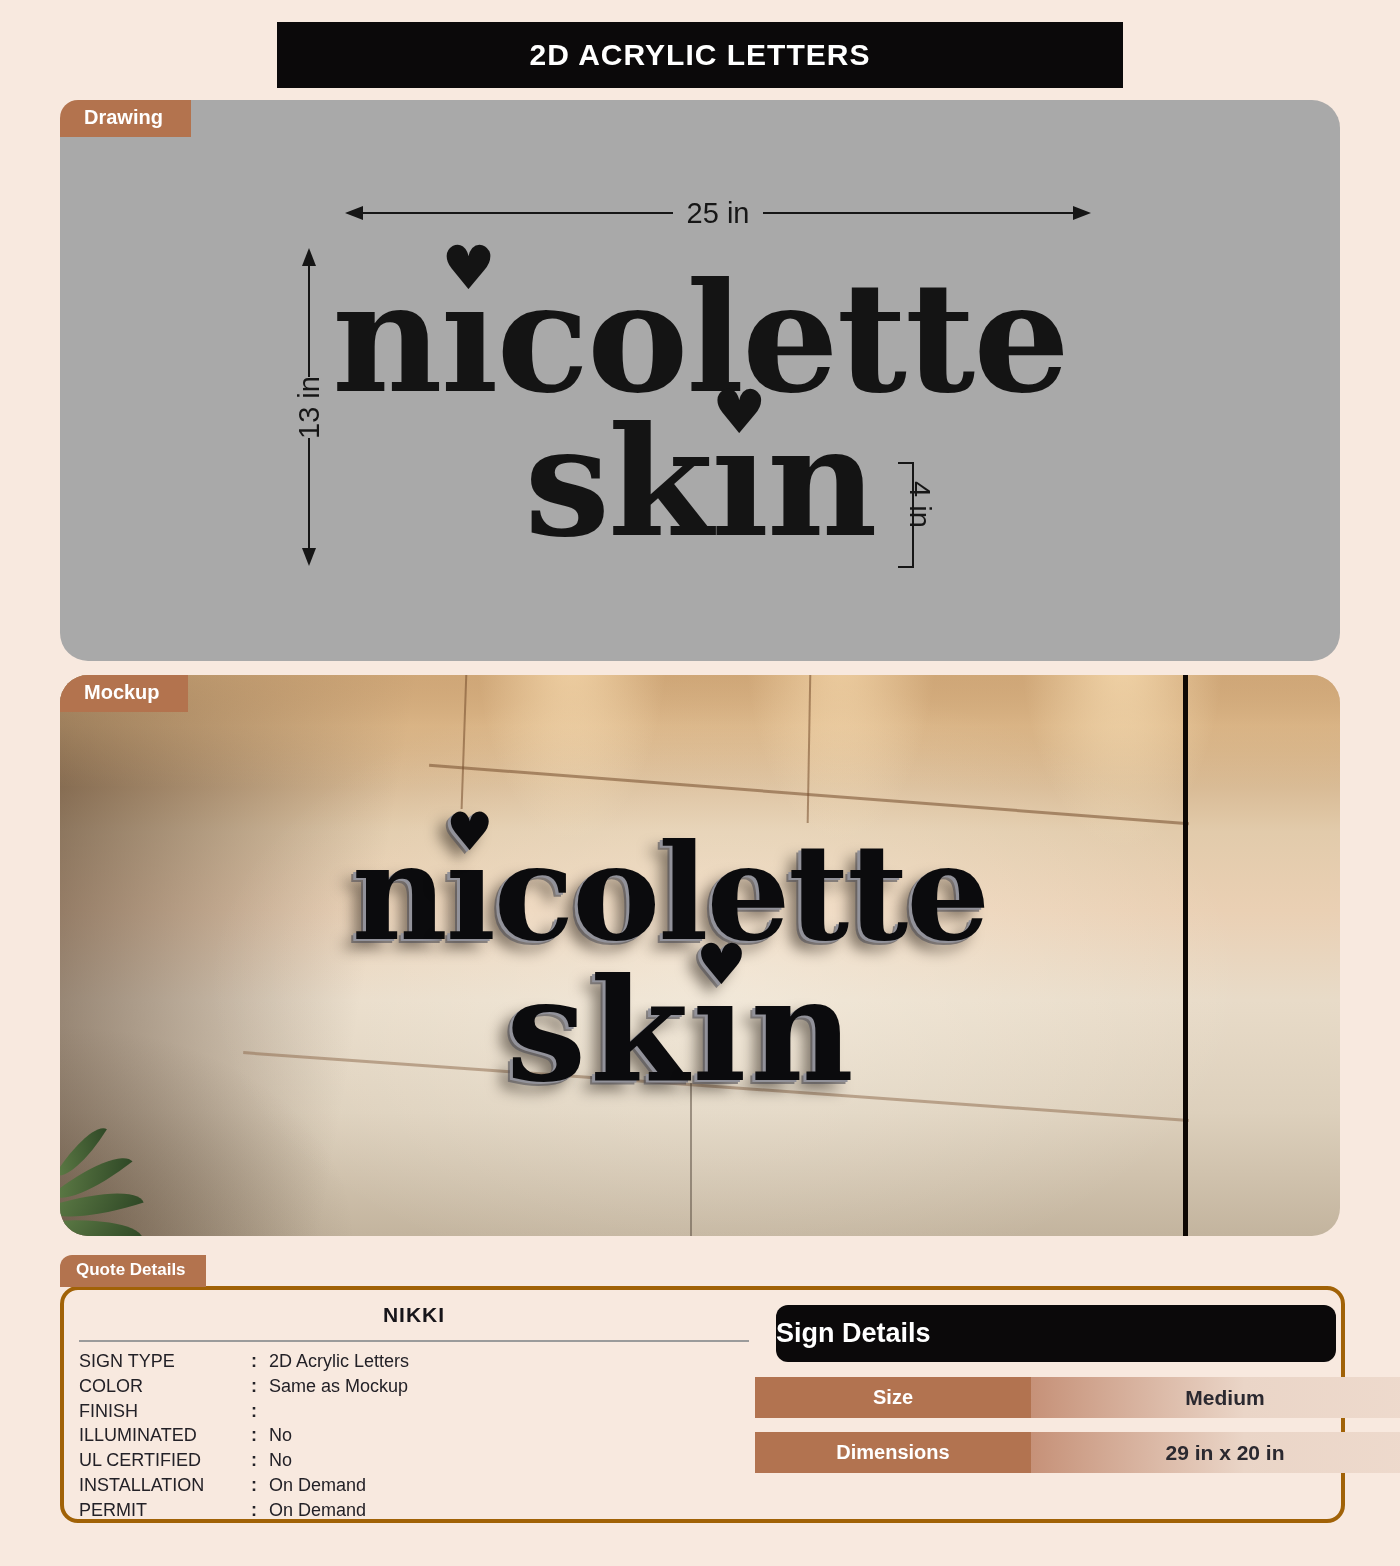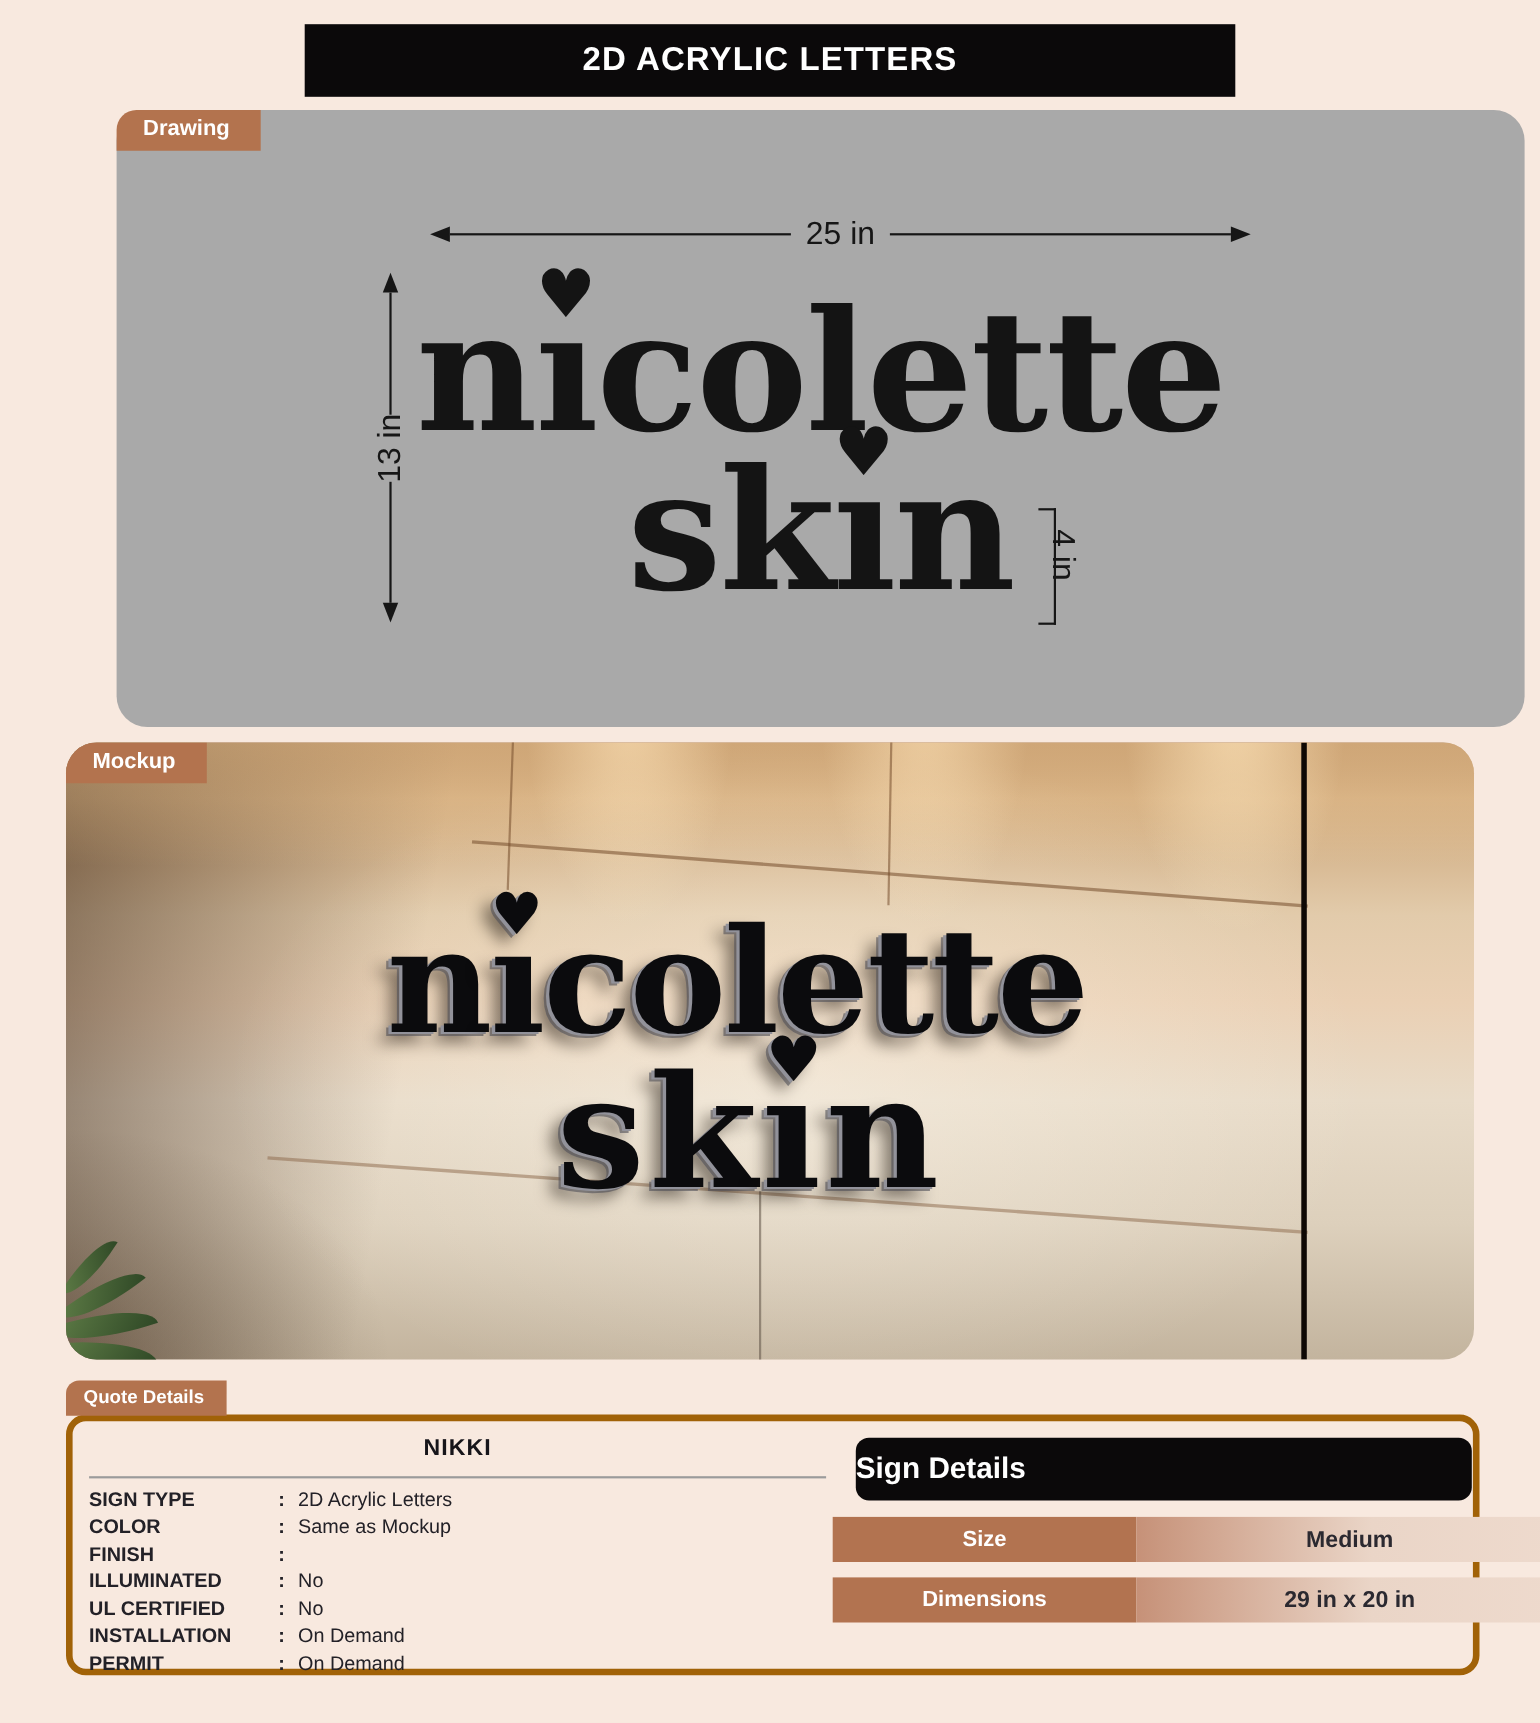--- a/index.html
+++ b/index.html
@@ -11,21 +11,21 @@
   .title-bar { position:absolute; left:277px; top:22px; width:846px; height:66px;
     background:#0b090a; display:flex; align-items:center; justify-content:center; }
   .title-bar span { color:#ffffff; font-weight:bold; font-size:30px; letter-spacing:1px; }
 
   
   .panel { position:absolute; left:60px; width:1280px; height:561px; border-radius:28px; }
   .tab { position:absolute; left:0; top:0; z-index:5; background:#b3734e; color:#fff;
     font-weight:bold; font-size:20px; padding:6px 28px 8px 24px; border-radius:18px 0 0 0; }
 
   
-  .drawing { top:100px; background:#a9a9a9;margin-left:46px; }
+  .drawing { top:100px; background:#a9a9a9; }
   .dim-w { position:absolute; top:97px; left:285px; width:746px; height:32px;
     display:flex; align-items:center; }
   .dim-h { position:absolute; left:231px; top:148px; height:318px; width:36px;
     display:flex; flex-direction:column; align-items:center; }
   .hline { flex:1; height:2px; background:#161616; }
   .vline { flex:1; width:2px; background:#161616; }
   .tri-l { width:0; height:0; border-top:7px solid transparent; border-bottom:7px solid transparent; border-right:18px solid #161616; }
   .tri-r { width:0; height:0; border-top:7px solid transparent; border-bottom:7px solid transparent; border-left:18px solid #161616; }
   .tri-u { width:0; height:0; border-left:7px solid transparent; border-right:7px solid transparent; border-bottom:18px solid #161616; }
   .tri-d { width:0; height:0; border-left:7px solid transparent; border-right:7px solid transparent; border-top:18px solid #161616; }
@@ -77,27 +77,27 @@
   .leaf1 { left:-14px; bottom:18px; width:96px; height:26px; transform:rotate(-18deg); }
   .leaf2 { left:-10px; bottom:46px; width:84px; height:24px; transform:rotate(-38deg); }
   .leaf3 { left:-6px; bottom:-6px; width:88px; height:24px; transform:rotate(-4deg); }
   .leaf4 { left:-12px; bottom:74px; width:66px; height:20px; transform:rotate(-58deg); }
 
   
   .quote-wrap { position:absolute; left:60px; top:1255px; width:1285px; height:268px; }
   .quote-tab { position:absolute; left:0; top:0; z-index:5; background:#b3734e; color:#ffffff;
     font-weight:bold; font-size:17px; padding:5px 20px 7px 16px; border-radius:12px 0 0 0; }
   .quote-card { position:absolute; left:0; top:31px; right:0; bottom:0;
-    border:6px solid #a16207; border-radius:18px; }
+    border:4px solid #a16207; border-radius:18px; }
   .q-name { position:absolute; top:13px; left:15px; width:670px; text-align:center;
     font-weight:bold; font-size:21px; letter-spacing:1px; color:#17151a; }
   .q-divider { position:absolute; top:50px; left:15px; width:670px; height:2px; background:#9b9b9b; }
   .q-fields { position:absolute; top:59px; left:15px; width:670px; }
   .q-row { display:flex; line-height:24.8px; font-size:18px; color:#232127; }
-  .q-label { width:172px; font-weight:bold; }
+  .q-label { width:172px; font-weight:normal; }
   .q-colon { width:18px; font-weight:bold; }
   .q-value { flex:1; }
 
   .sd-header { position:absolute; left:712px; top:15px; width:560px; height:57px;
     background:#0b090a; border-radius:12px; display:flex; align-items:center; justify-content:flex-start; }
   .sd-header span { color:#fff; font-weight:bold; font-size:27px; }
   .sd-row { position:absolute; left:691px; width:664px; height:41px; display:flex; }
   .sd-row-0 { top:87px; } .sd-row-1 { top:142px; } .sd-row-2 { top:196px; }
   .sd-label { width:276px; background:#b27350; color:#fff; font-weight:bold; font-size:20px;
     display:flex; align-items:center; justify-content:center; }

